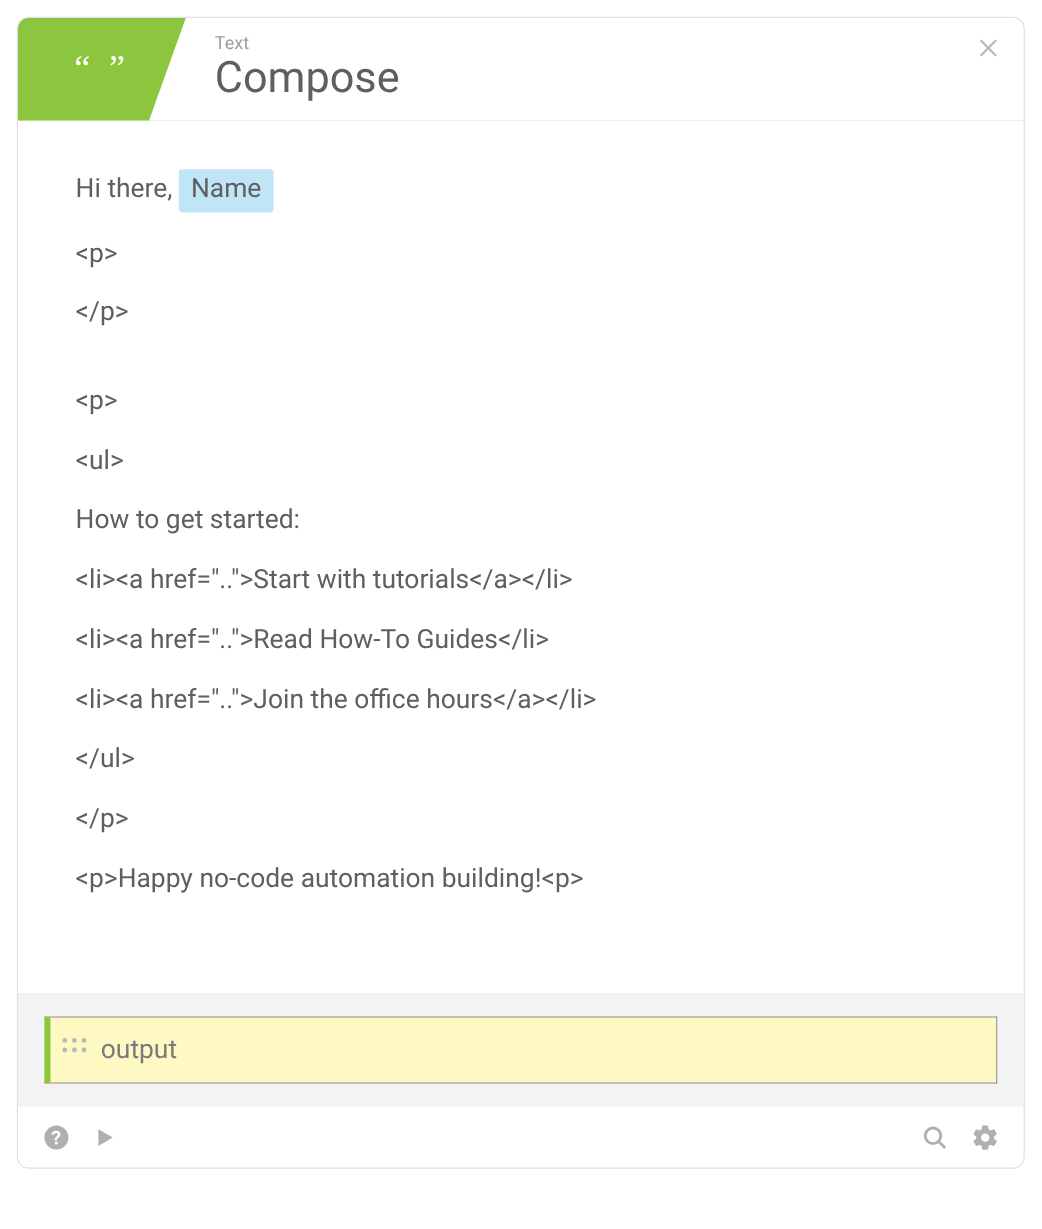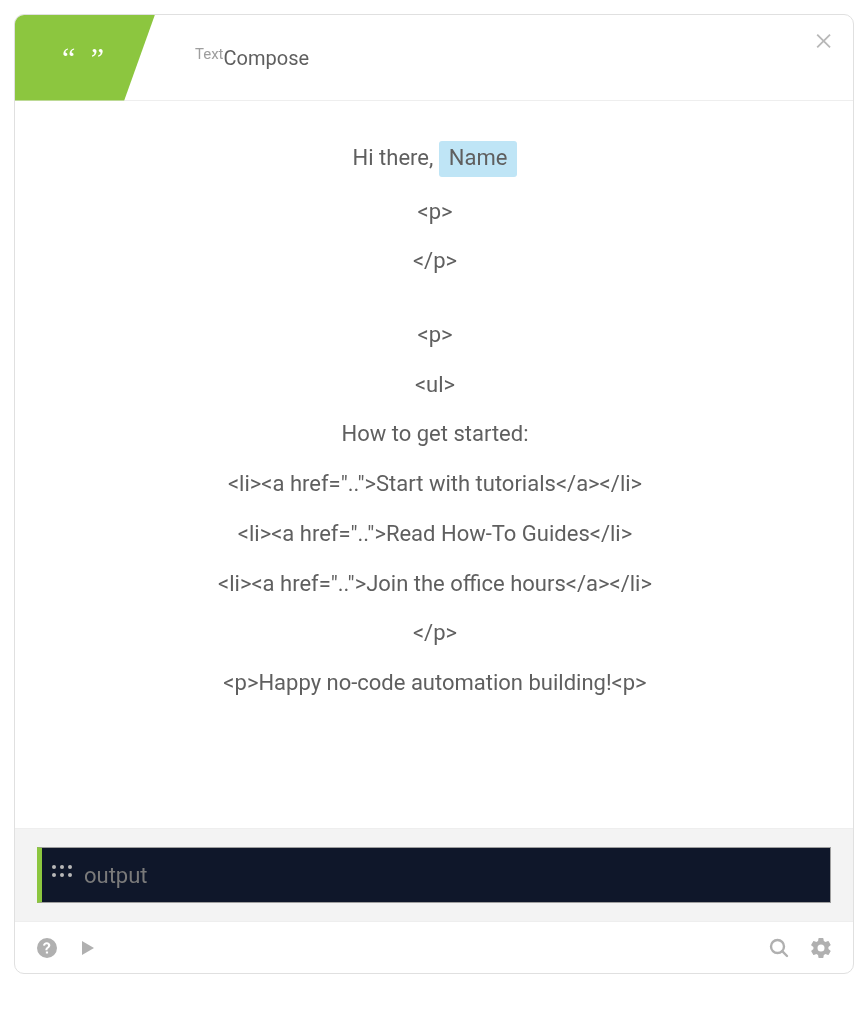--- a/index.html
+++ b/index.html
@@ -41,32 +41,32 @@
     display: flex;
     align-items: center;
     justify-content: center;
     color: #fff;
     font-size: 30px;
     font-family: Georgia, "Times New Roman", serif;
     clip-path: polygon(0 0, 100% 0, 78% 100%, 0 100%);
   }
   .header-badge span { letter-spacing: 4px; }
   .header-titles {
-    margin-left: 40px;
-    display: flex;
-    flex-direction: row;
+    margin-left: 24px;
+    display: flex;
+    flex-direction: column;
     justify-content: space-between;
   }
   .header-kicker {
     font-size: 15px;
     color: #9e9e9e;
     line-height: 1.1;
   }
   .header-title {
-    font-size: 20px;
+    font-size: 36px;
     color: #5f5f5f;
     line-height: 1.2;
   }
   .close-btn {
     position: absolute;
     top: 12px;
     right: 18px;
     color: #b8b8b8;
     font-size: 30px;
     cursor: pointer;
@@ -76,40 +76,39 @@
   .card-body {
     flex: 1;
     padding: 40px 46px 10px 46px;
     font-size: 22px;
     color: #5f5f5f;
     overflow: auto;
   }
   .line {
     margin: 0 0 20px 2px;
     line-height: 1.35;
-    text-align: center;
   }
   .spacer { height: 24px; }
   .pill {
     display: inline-block;
     background: #bfe5f6;
     color: #5f5f5f;
     padding: 2px 10px 4px 10px;
     border-radius: 3px;
     font-size: 22px;
     vertical-align: baseline;
   }
   
   .output-section {
     background: #f3f3f3;
     padding: 18px 22px;
     border-top: 1px solid #eeeeee;
   }
   .output-row {
-    background: #0f172a;
+    background: #fef9c3;
     border: 1px solid #9e9e9e;
     border-left: 5px solid #8cc63f;
     height: 56px;
     display: flex;
     align-items: center;
     padding: 0 10px;
   }
   .drag-dots {
     width: 20px;
     height: 20px;
@@ -173,20 +172,21 @@
       </p>
       <p class="line">&lt;p&gt;</p>
       <p class="line">&lt;/p&gt;</p>
       <div class="spacer"></div>
       <p class="line">&lt;p&gt;</p>
       <p class="line">&lt;ul&gt;</p>
       <p class="line">How to get started:</p>
       <p class="line"> &lt;li&gt;&lt;a href=".."&gt;Start with tutorials&lt;/a&gt;&lt;/li&gt;</p>
       <p class="line">&lt;li&gt;&lt;a href=".."&gt;Read How-To Guides&lt;/li&gt;</p>
       <p class="line">&lt;li&gt;&lt;a href=".."&gt;Join the office hours&lt;/a&gt;&lt;/li&gt;</p>
+      <p class="line">&lt;/ul&gt;</p>
       <p class="line">&lt;/p&gt;</p>
       <p class="line">&lt;p&gt;Happy no-code automation building!&lt;p&gt;</p>
     </div>
 
     <div class="output-section">
       <div class="output-row">
         <div class="drag-dots">
           <i></i>
             <i></i>
             <i></i>

